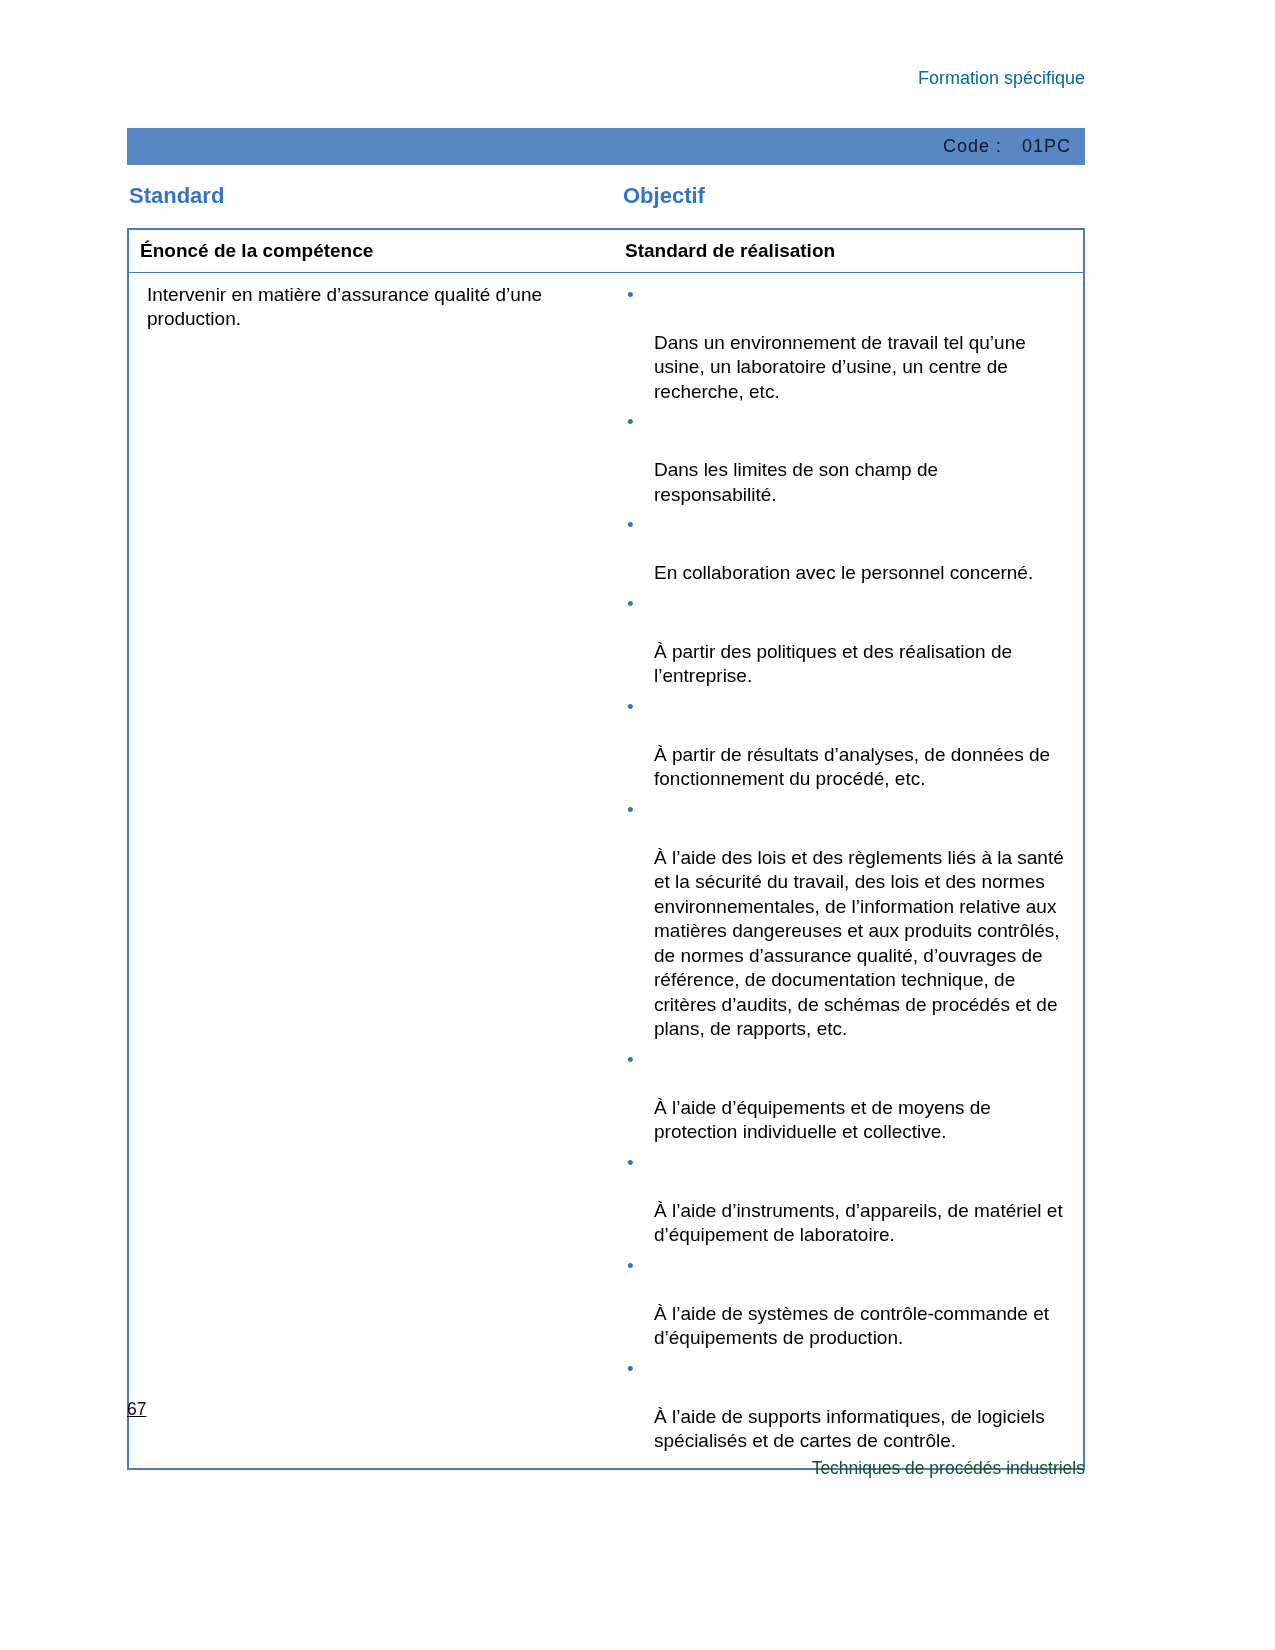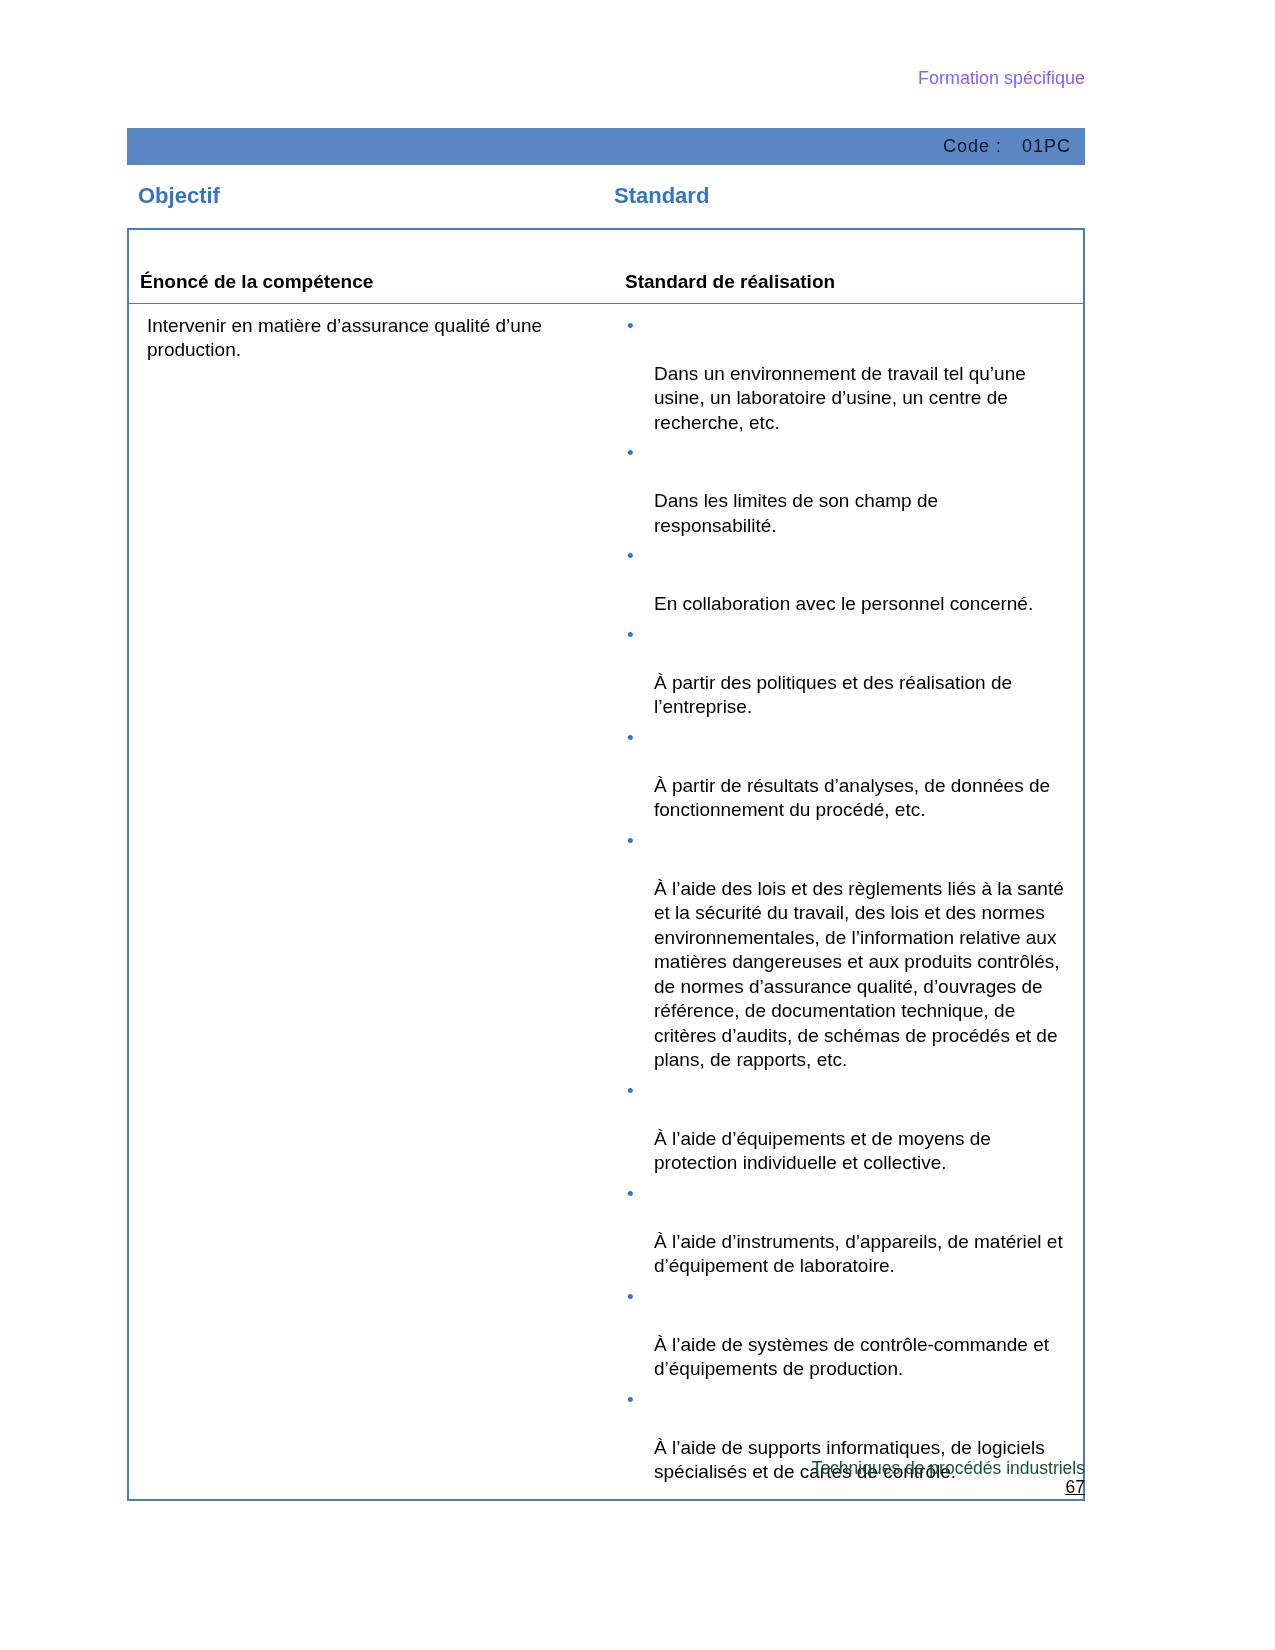--- a/index.html
+++ b/index.html
@@ -21,21 +21,21 @@
     position: absolute;
     left: 127px;
     width: 958px;
   }
 
   
   .header-label {
     top: 68px;
     text-align: right;
     font-size: 18px;
-    color: #8b5cf6;
+    color: #0369a1;
   }
 
   
   .code-bar {
     top: 128px;
     height: 37px;
     background: #5a86c4;
     color: #0f172a;
     display: flex;
     align-items: center;
@@ -71,21 +71,20 @@
     grid-template-columns: 485px 1fr;
   }
   .t-head {
     border-bottom: 1.5px solid #4a7cb8;
   }
   .t-head .cell {
     font-weight: bold;
     font-size: 19px;
     padding: 9px 12px 9px 11px;
     line-height: 1.25;
-    margin-top: 31px;
   }
   .t-body .cell {
     font-size: 19px;
     line-height: 1.29;
     padding: 10px 12px 14px 18px;
   }
   .t-body .cell.right { padding-left: 0; padding-right: 18px; }
 
   
   ul.context-list { list-style: none; }
@@ -107,42 +106,42 @@
   }
 
   
   .footer-right {
     top: 1458px;
     text-align: right;
     font-size: 17.5px;
     color: #14532d;
   }
   .page-number {
-    top: 1477px;
-    text-align: right;
+    top: 1399px;
+    text-align: left;
     font-size: 17.5px;
     color: #000000;
     text-decoration: underline;
   }
 </style>
 </head>
 <body>
 
 <div class="page">
 
   <div class="content-col header-label">Formation spécifique</div>
 
   <div class="content-col code-bar">
     <span>Code :</span>
     <span class="code-value">01PC</span>
   </div>
 
   <div class="content-col section-titles">
+    <div class="title right">Standard</div>
     <div class="title">Objectif</div>
-    <div class="title right">Standard</div>
   </div>
 
   <div class="content-col comp-table">
 
     <div class="t-row t-head">
       <div class="cell">Énoncé de la compétence</div>
       <div class="cell">Standard de réalisation</div>
     </div>
 
     <div class="t-row t-body">

